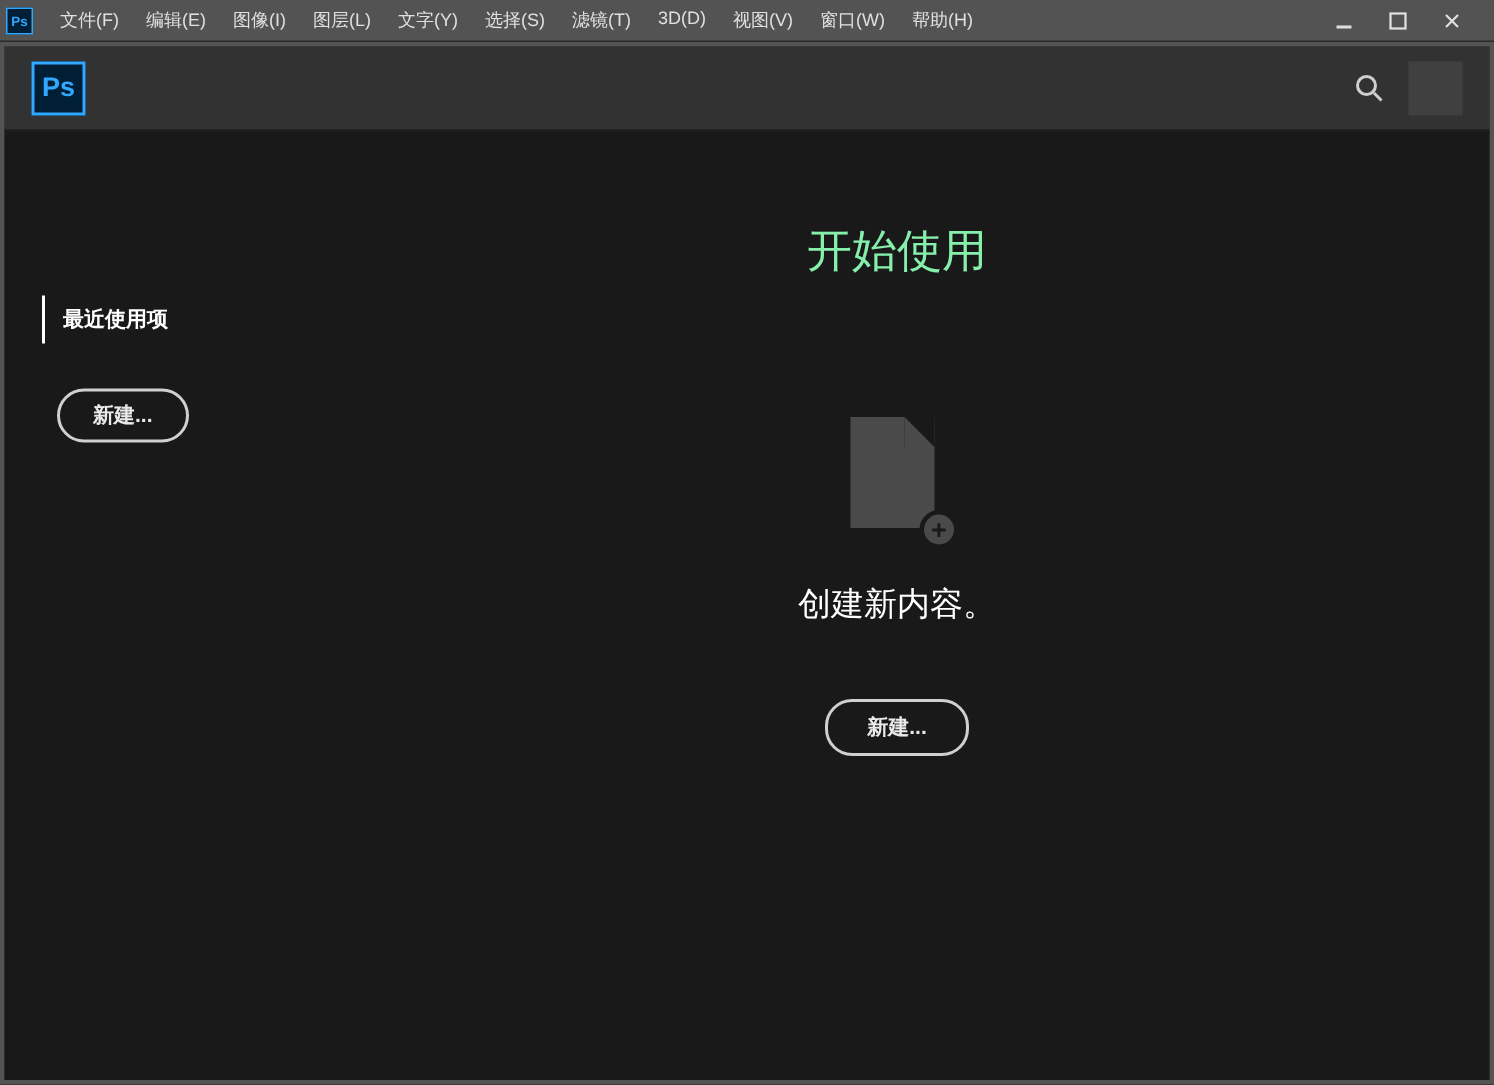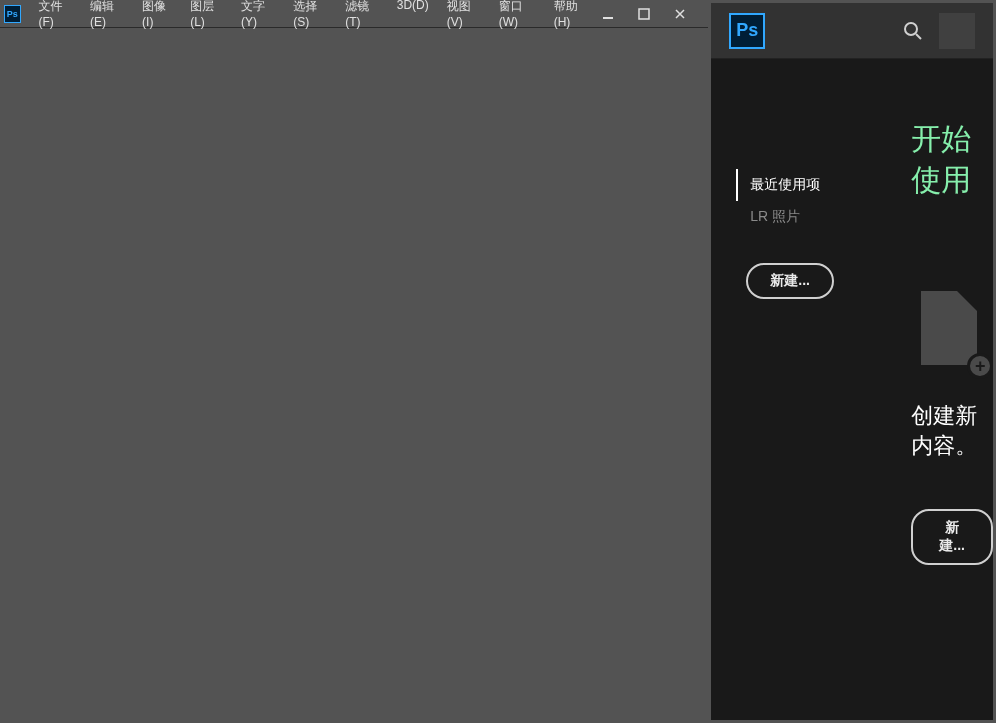--- a/index.html
+++ b/index.html
@@ -12,21 +12,21 @@
       background: #535353;
       width: 996px;
       height: 723px;
       overflow: hidden;
     }
     .window {
       width: 100%;
       height: 100%;
       background: #535353;
       display: flex;
-      flex-direction: row;
+      flex-direction: column;
     }
     .titlebar {
       height: 28px;
       background: #535353;
       display: flex;
       align-items: center;
       padding: 0 4px;
       border-bottom: 1px solid #2a2a2a;
     }
     .titlebar-icon {
@@ -124,21 +124,21 @@
       padding: 110px 0 0 25px;
     }
     .sidebar-list {
       list-style: none;
     }
     .sidebar-list li {
       color: #8a8a8a;
       font-size: 14px;
       padding: 7px 10px 7px 14px;
       cursor: pointer;
-      font-weight: normal;
+      font-weight: bold;
     }
     .sidebar-list li.active {
       color: #ffffff;
       border-left: 2px solid #ffffff;
       padding-left: 12px;
     }
     .sidebar-actions {
       margin-top: 30px;
       padding-left: 10px;
       display: flex;
@@ -276,21 +276,20 @@
         </div>
         <div class="account-box"></div>
       </div>
     </div>
 
     <div class="content">
 
       <div class="sidebar">
         <ul class="sidebar-list">
           <li class="active">最近使用项</li>
-          <li>LR 照片</li>
         </ul>
         <div class="sidebar-actions">
           <button class="pill-btn">新建...</button>
         </div>
       </div>
 
       <div class="main-area">
         <h1 class="main-title">开始使用</h1>
 
         <div class="new-doc-icon">

